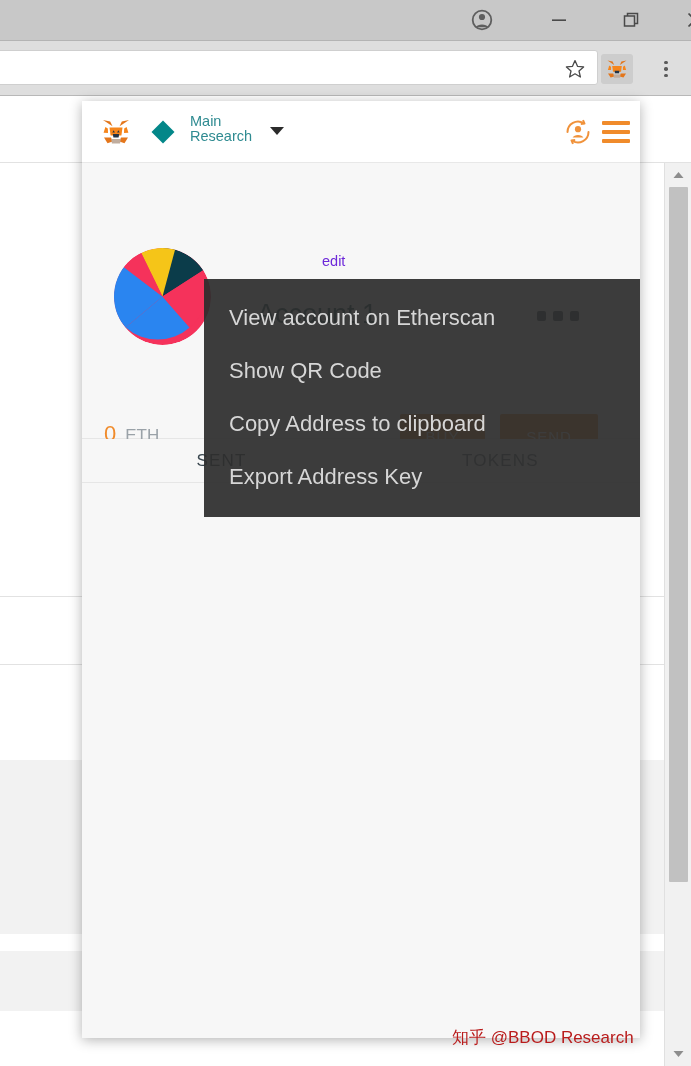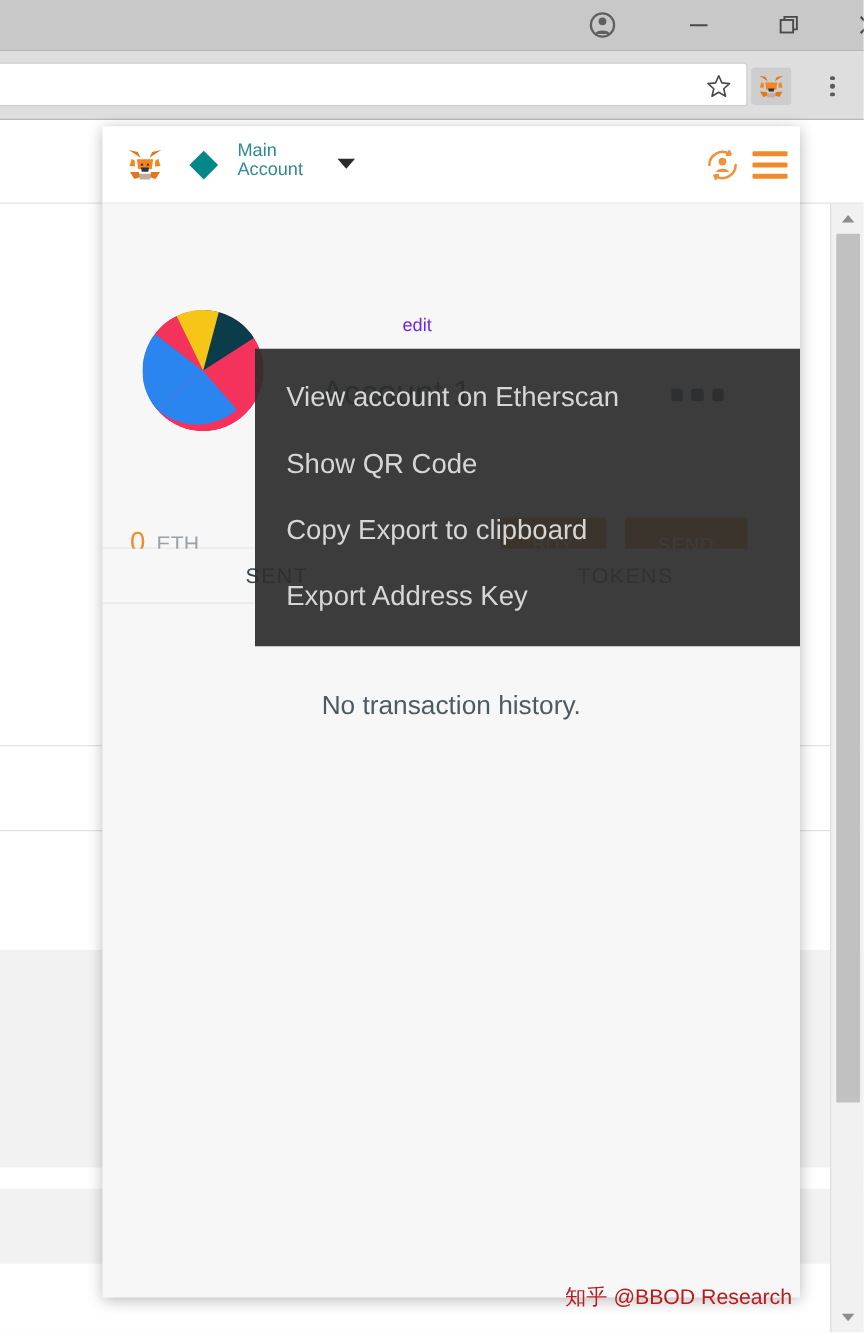--- a/index.html
+++ b/index.html
@@ -437,21 +437,21 @@
         <path d="M17.4 12.2 L18.6 14.4 L16.1 14.4 Z" fill="#233447"></path>
       </svg>
     </div>
     <div class="mm-netdiamond">
       <svg width="26" height="26" viewBox="0 0 26 26">
         <path d="M13 1.5 L24.5 13 L13 24.5 L1.5 13 Z" fill="#038789"></path>
       </svg>
     </div>
     <div class="mm-netname">
       <div>Main</div>
-      <div>Account</div>
+      <div>Research</div>
     </div>
     <div class="mm-caret"></div>
     <div class="mm-acct-switch">
       <svg width="30" height="30" viewBox="0 0 30 30">
         <path d="M4.5 15a10.5 10.5 0 0 1 16-8.9" fill="none" stroke="#f0923b" stroke-width="2" stroke-linecap="round"></path>
         <path d="M25.5 15a10.5 10.5 0 0 1-16 8.9" fill="none" stroke="#f0923b" stroke-width="2" stroke-linecap="round"></path>
         <path d="M20 3.2 L21.5 6.6 L17.8 7" fill="none" stroke="#f0923b" stroke-width="2" stroke-linejoin="round"></path>
         <path d="M10 26.8 L8.5 23.4 L12.2 23" fill="none" stroke="#f0923b" stroke-width="2" stroke-linejoin="round"></path>
         <circle cx="15" cy="12.2" r="3.1" fill="#f0923b"></circle>
         <path d="M9.6 20.6a5.8 4.2 0 0 1 10.8 0 Z" fill="#f0923b"></path>
@@ -498,24 +498,23 @@
 
     <button class="btn-buy">BUY</button>
     <button class="btn-send">SEND</button>
   </div>
 
   <div class="mm-tabs">
     <div class="mm-tab active">SENT</div>
     <div class="mm-tab">TOKENS</div>
   </div>
 
-  <div class="no-tx">No transaction history.</div>
 
   <div class="mm-menu">
     <div class="mm-menu-item mi0">View account on Etherscan</div>
     <div class="mm-menu-item mi1">Show QR Code</div>
-    <div class="mm-menu-item mi2">Copy Export to clipboard</div>
+    <div class="mm-menu-item mi2">Copy Address to clipboard</div>
     <div class="mm-menu-item mi3">Export Address Key</div>
   </div>
 
 </div>
 
 <div class="watermark">知乎 @BBOD Research</div>
 
 </body></html>

